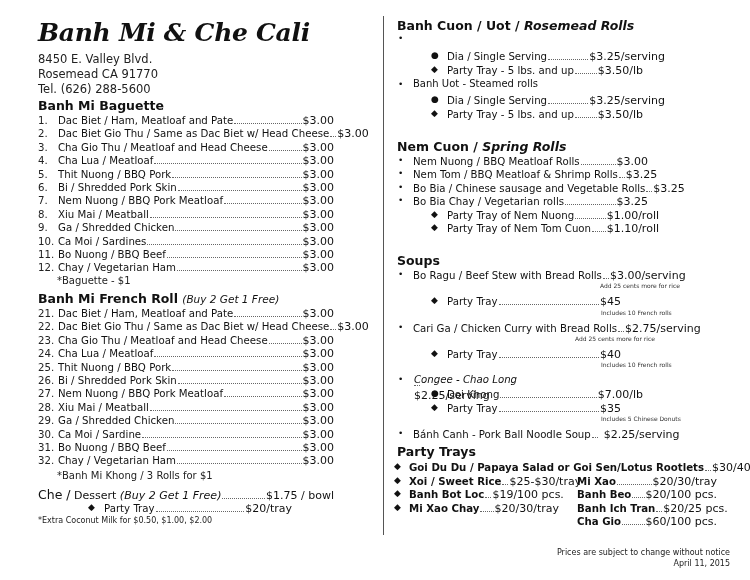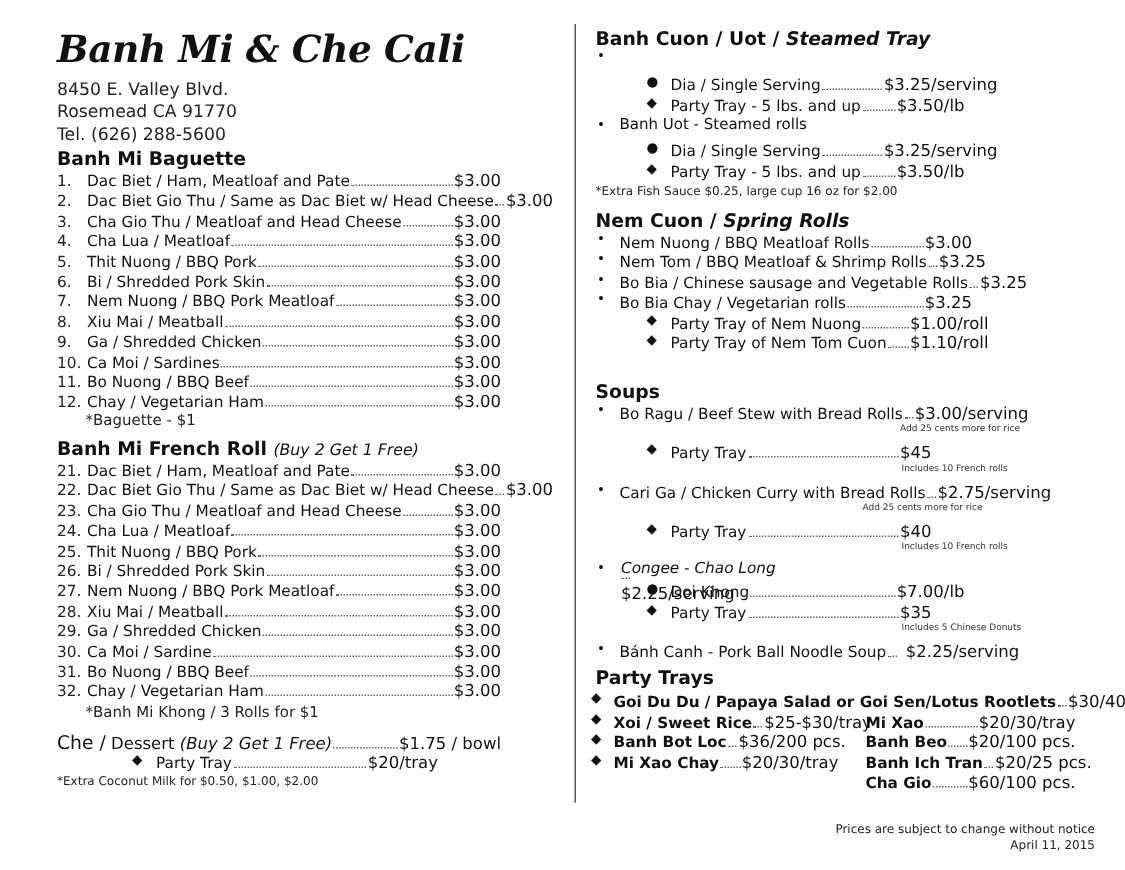--- a/index.html
+++ b/index.html
@@ -201,21 +201,21 @@
   <div class="row" style="left:104px; top:502px; width:188px;">
     <span class="name">Party Tray</span>
     <span class="dots"></span>
     <span class="price">$20/tray</span>
   </div>
   <div class="abs smallnote" style="left:38px; top:516px">*Extra Coconut Milk for $0.50, $1.00, $2.00</div>
 
   <div class="divider"></div>
 
   <div class="abs h2" style="left:397px; top:18px">
-    <span>Banh Cuon / Uot /</span> <span class="it" style="font-style:italic">Steamed Tray</span>
+    <span>Banh Cuon / Uot /</span> <span class="it" style="font-style:italic">Rosemead Rolls</span>
   </div>
   <div class="bul" style="left:398px; top:33px">•</div>
   <div class="bul" style="left:431px; top:50px">●</div>
   <div class="row" style="left:447px; top:50px; width:218px;">
     <span class="name">Dia / Single Serving</span>
       <span class="dots"></span>
       <span class="price">$3.25/serving</span>
   </div>
   <div class="bul" style="left:431px; top:64px">◆</div>
   <div class="row" style="left:447px; top:64px; width:196px;">
@@ -230,21 +230,20 @@
     <span class="name">Dia / Single Serving</span>
       <span class="dots"></span>
       <span class="price">$3.25/serving</span>
   </div>
   <div class="bul" style="left:431px; top:108px">◆</div>
   <div class="row" style="left:447px; top:108px; width:196px;">
     <span class="name">Party Tray - 5 lbs. and up</span>
       <span class="dots"></span>
       <span class="price">$3.50/lb</span>
   </div>
-  <div class="abs smallnote" style="left:397px; top:123px">*Extra Fish Sauce $0.25, large cup 16 oz for $2.00</div>
 
   <div class="abs h2" style="left:397px; top:139px">
     <span>Nem Cuon /</span> <span style="font-style:italic">Spring Rolls</span>
   </div>
   <div id="nem-list">
       <div class="bul" style="left: 398px; top: 155px;">•</div>
       <div class="row" style="left: 413px; top: 155px; width: 235px;">
         <span class="name">Nem Nuong / BBQ Meatloaf Rolls</span>
         <span class="dots"></span>
         <span class="price">$3.00</span>
@@ -353,21 +352,21 @@
       <div class="bul" style="left: 394px; top: 475px;">◆</div>
       <div class="row" style="left: 409px; top: 475px; width: 150px; font-weight: bold;">
         <span class="name">Xoi / Sweet Rice</span>
         <span class="dots"></span>
         <span class="price" style="font-weight: normal;">$25-$30/tray</span>
       </div>
       <div class="bul" style="left: 394px; top: 488.4px;">◆</div>
       <div class="row" style="left: 409px; top: 488.4px; width: 150px; font-weight: bold;">
         <span class="name">Banh Bot Loc</span>
         <span class="dots"></span>
-        <span class="price" style="font-weight: normal;">$36/200 pcs.</span>
+        <span class="price" style="font-weight: normal;">$19/100 pcs.</span>
       </div>
       <div class="bul" style="left: 394px; top: 501.8px;">◆</div>
       <div class="row" style="left: 409px; top: 501.8px; width: 150px; font-weight: bold;">
         <span class="name">Mi Xao Chay</span>
         <span class="dots"></span>
         <span class="price" style="font-weight: normal;">$20/30/tray</span>
       </div>
     </div>
   <div id="pt-right">
       <div class="row" style="left: 577px; top: 475px; width: 140px; font-weight: bold;">

